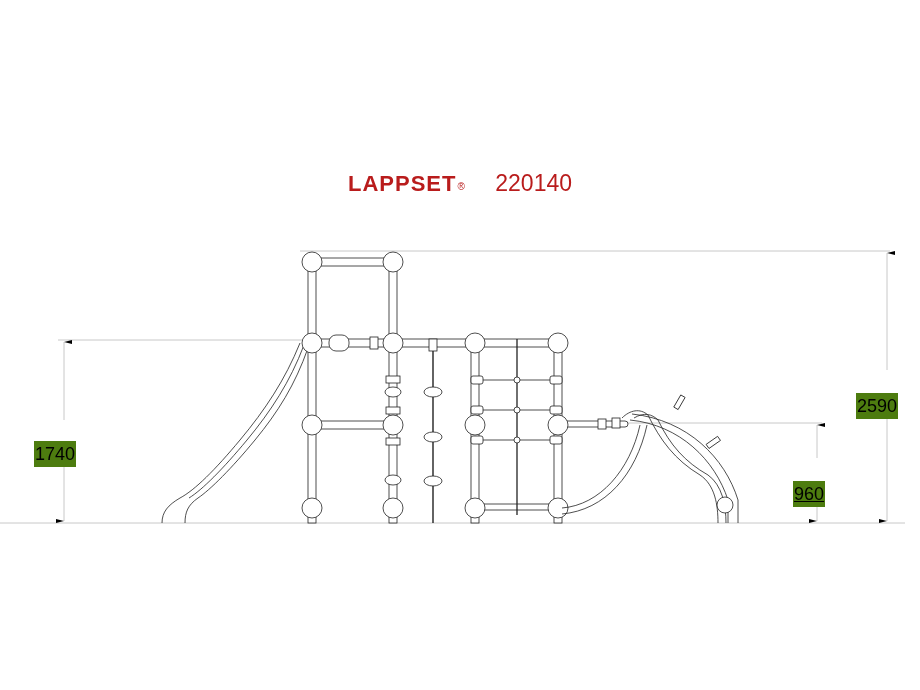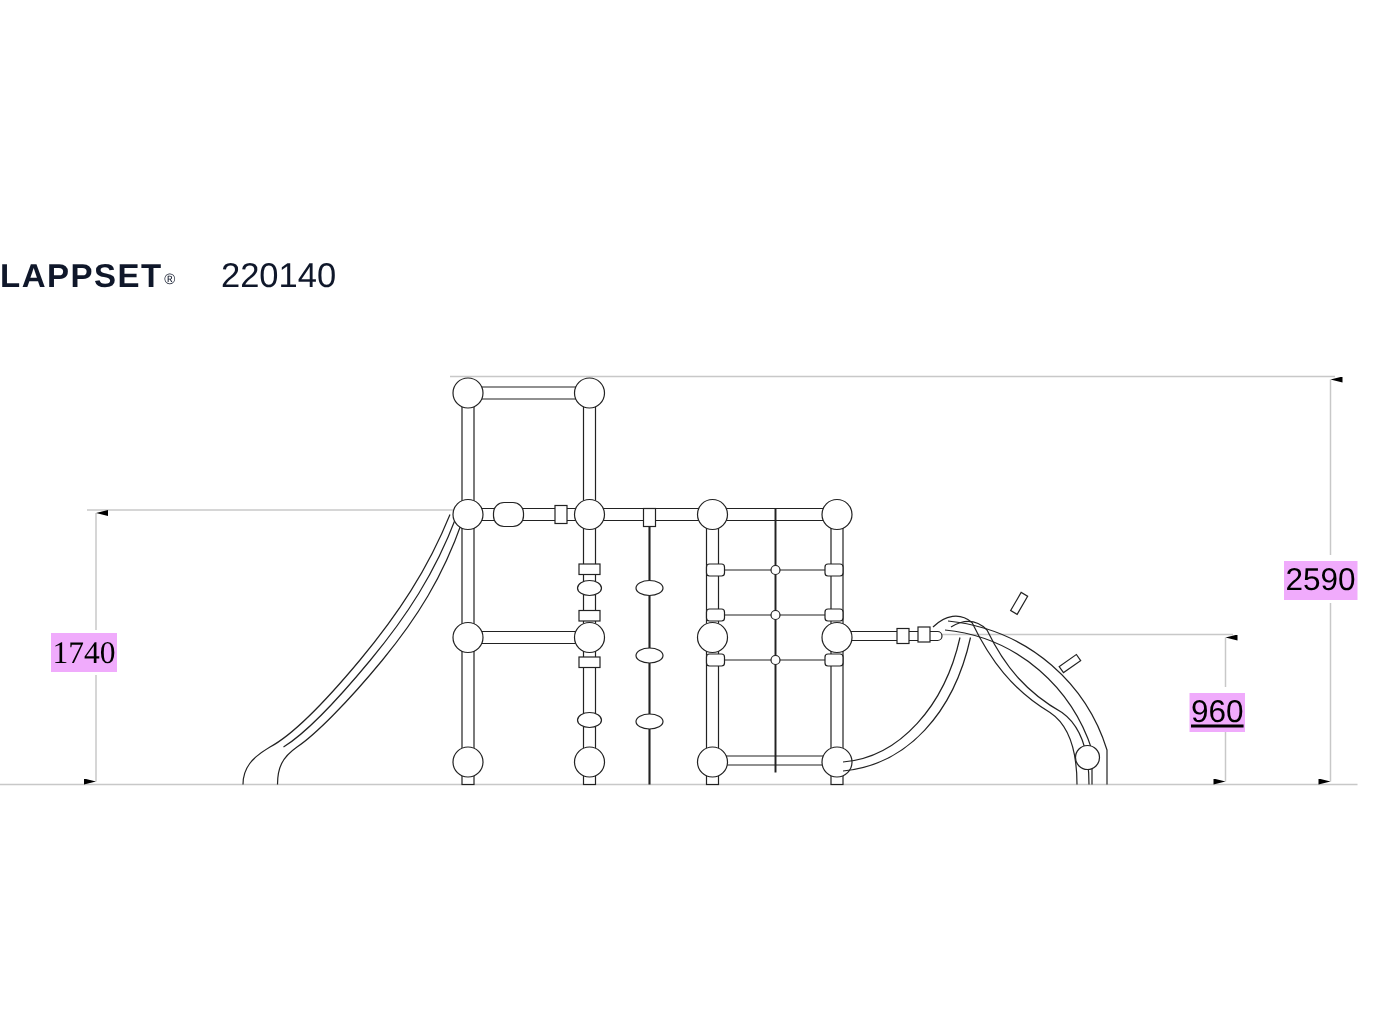--- a/index.html
+++ b/index.html
@@ -1,21 +1,21 @@
 <!DOCTYPE html>
 <html><head>
 <meta charset="utf-8">
 <style>
   html, body { margin:0; padding:0; background:#ffffff; }
   body { width:920px; height:690px; position:relative; overflow:hidden; font-family:"Liberation Sans", sans-serif; }
-  .title { position:absolute; top:170px; left:0; width:920px; color:#0f172a; }
+  .title { position:absolute; top:170px; left:0; width:920px; text-align:center; color:#b91c1c; }
   .brand { font-weight:bold; font-size:22px; letter-spacing:1px; }
   .reg { font-size:10px; font-weight:normal; vertical-align:middle; margin-left:1px; }
   .code { font-size:23px; margin-left:26px; }
-  .dim-label { position:absolute; font-size:21px; color:#000; background:#f0abfc; line-height:26px; padding:0 1px; }
+  .dim-label { position:absolute; font-size:18px; color:#000; background:#4d7c0f; line-height:26px; padding:0 1px;margin-top:19px; }
   svg.drawing { position:absolute; left:0; top:0; }
 </style>
 </head>
 <body>
 
 <div class="title">
   <span class="brand">LAPPSET</span><span class="reg">®</span>
   <span class="code">220140</span>
 </div>
 
@@ -128,15 +128,15 @@
     <g fill="none">
       <path d="M622,418 C630,410 640,408 648,415 C660,440 675,460 700,475 C715,485 718,505 718,523"></path>
       <path d="M634,418 C644,412 652,414 658,420 C670,445 685,462 708,475 C722,485 726,505 726,523"></path>
       <rect x="598" y="419" width="8" height="10" fill="#fff"></rect>
       <rect x="612" y="418" width="8" height="10" fill="#fff"></rect>
       <circle cx="725" cy="505" r="8" fill="#fff"></circle>
     </g>
   </g>
 </svg>
 
-<div class="dim-label" style="left:34px; top:422px;font-family:Liberation Serif, serif;">1740</div>
+<div class="dim-label" style="left:34px; top:422px;">1740</div>
 <div class="dim-label" style="left:793px; top:462px;text-decoration:underline;">960</div>
 <div class="dim-label" style="left:856px; top:374px;">2590</div>
 
 </body></html>

